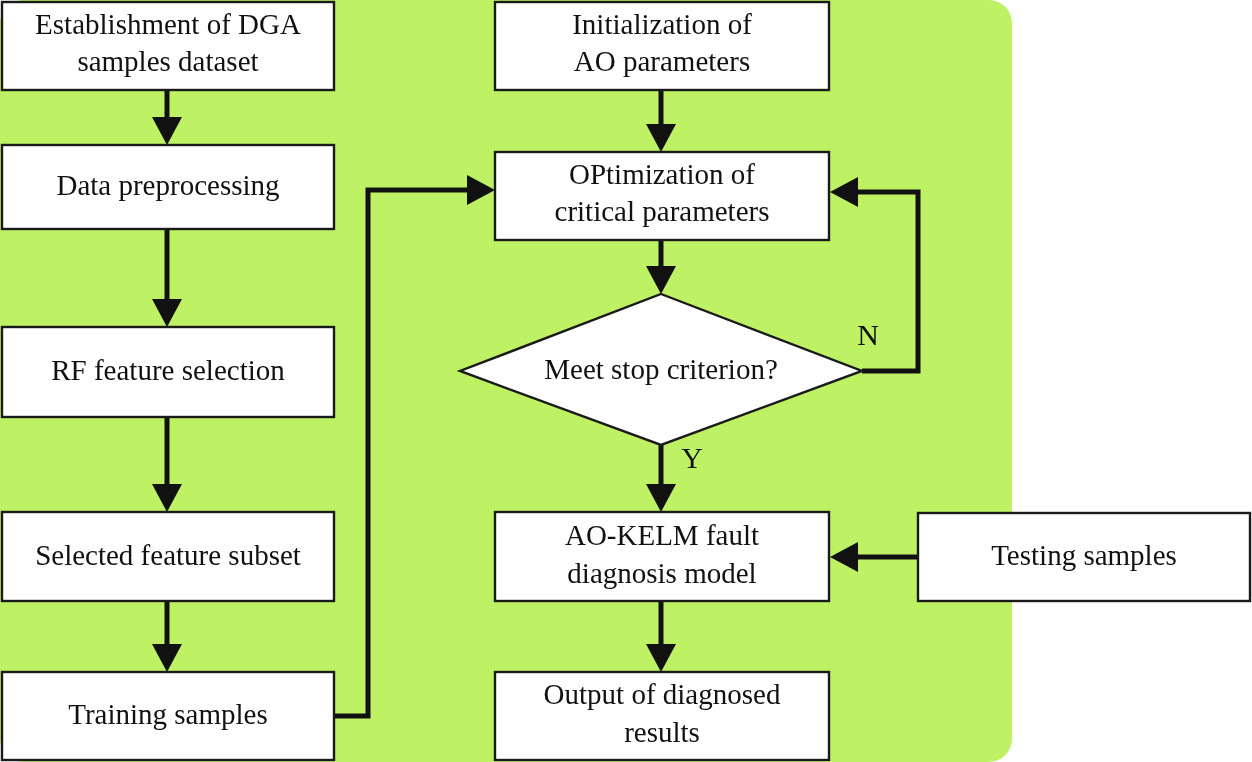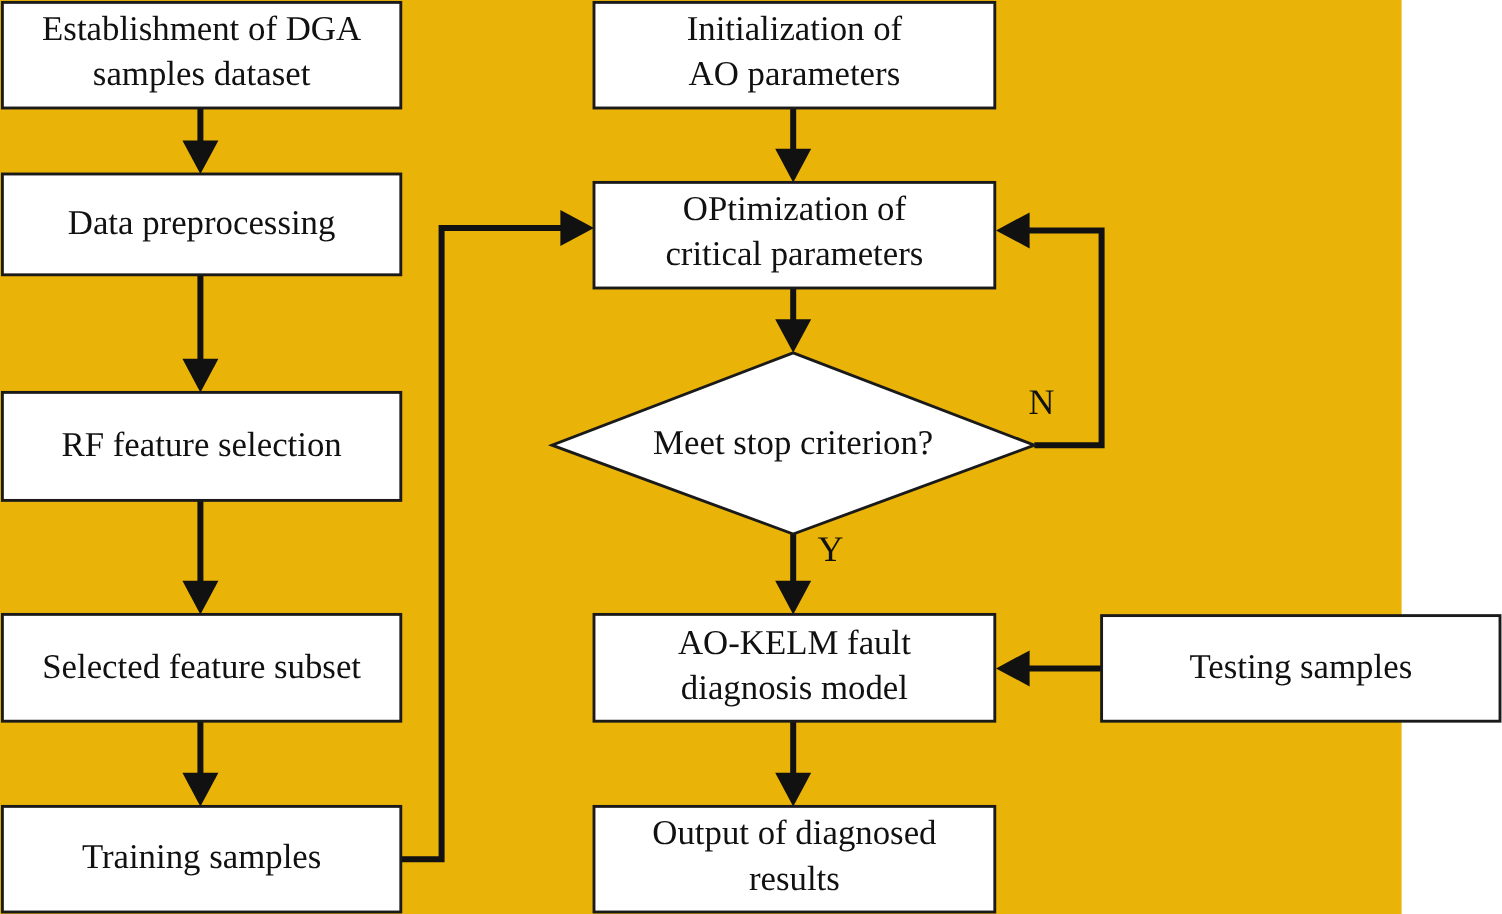--- a/index.html
+++ b/index.html
@@ -8,23 +8,24 @@
     background: #ffffff;
   }
   body {
     width: 1252px;
     height: 762px;
     font-family: "Liberation Serif", "DejaVu Serif", serif;
     overflow: hidden;
   }
   #flowchart-root {
     position: relative;
-    width: 1168px;
+    width: 1012px;
     height: 762px;
-    background: #eab308;
+    background: #bef264;
+    border-radius: 23px;
   }
   svg#flow-svg {
     position: absolute;
     left: 0;
     top: 0;
     width: 1252px;
     height: 762px;
     display: block;
   }
   .node-box {

